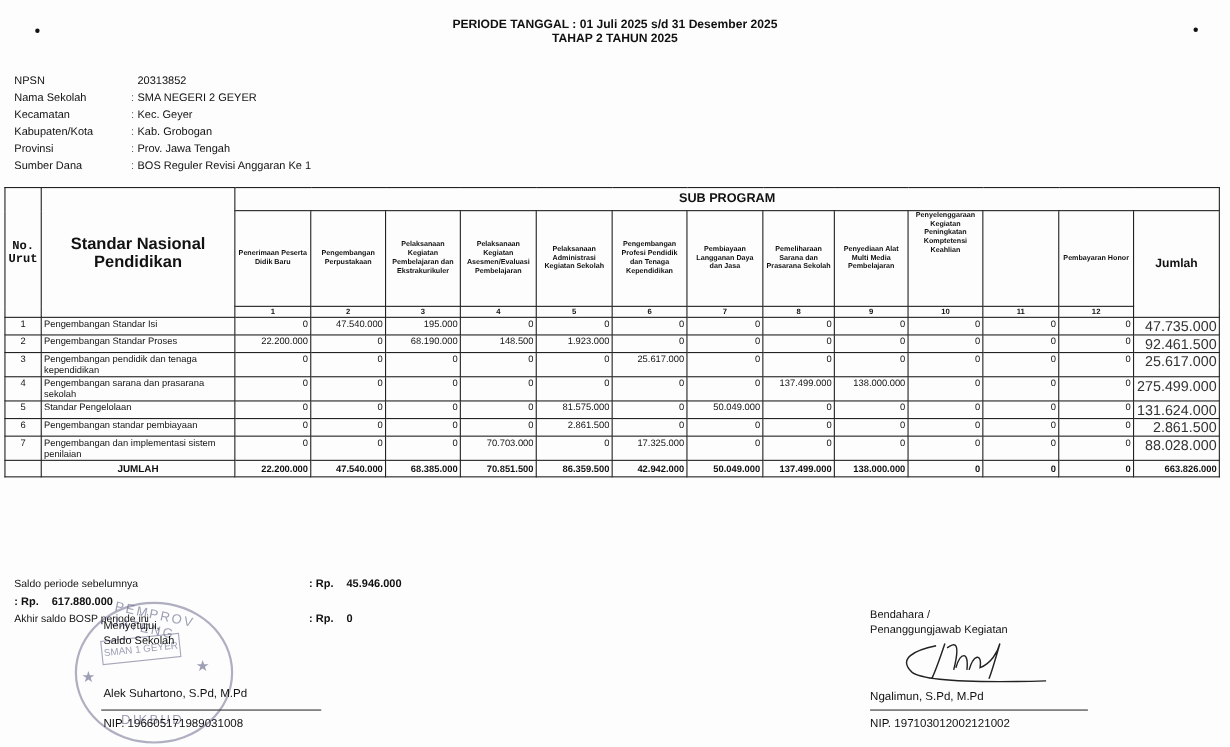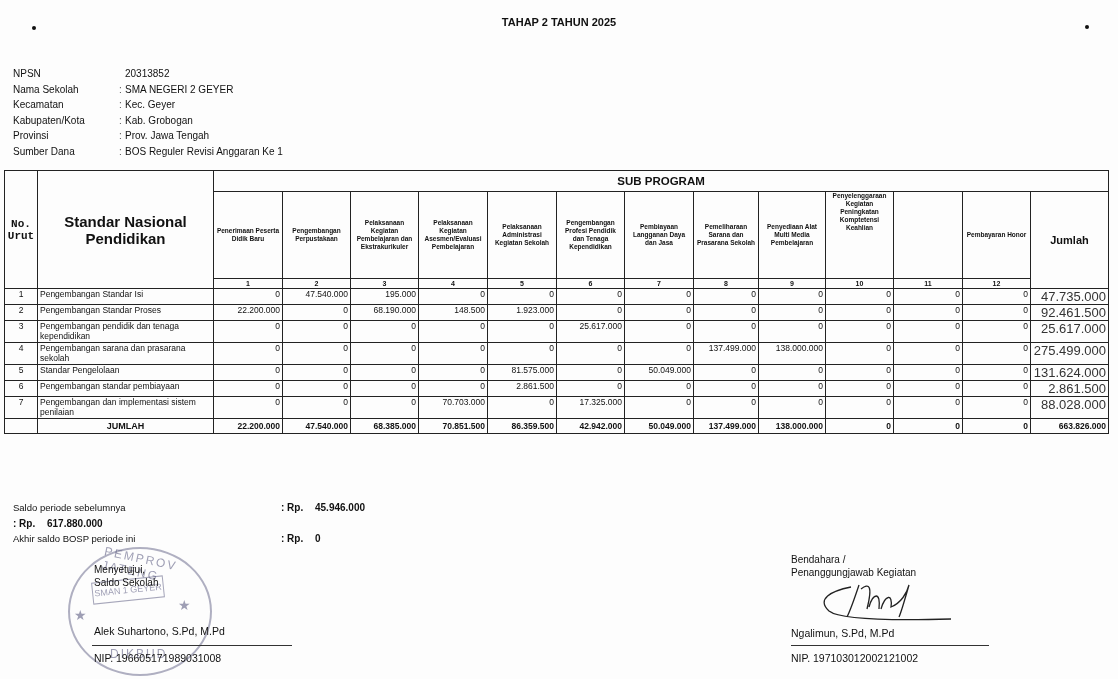--- a/index.html
+++ b/index.html
@@ -28,21 +28,21 @@
   .h-num { font-size:7px; text-align:center; height:9px; }
   .h-jml { font-size:11px; text-align:center; }
   td.no { text-align:center; vertical-align:top; font-size:8.5px; }
   td.name { vertical-align:top; font-size:8.5px; line-height:10px; }
   td.val { text-align:right; vertical-align:top; font-size:8.5px; }
   td.tot { text-align:right; vertical-align:top; font-size:13px; color:#333; }
   tr.r1 td { height:11px; }
   tr.r2 td { height:21px; }
   tr.sum td { height:14px; font-weight:bold; vertical-align:middle; }
   tr.sum td.sumlbl { text-align:center; font-size:9px; }
-  .summary { position:absolute; left:13px; top:500px; font-size:9.5px; }
+  .summary { position:absolute; left:13px; top:524px; font-size:9.5px; }
   .summary .row { display:flex; height:15.5px; line-height:15.5px; }
   .summary .lbl { width:268px; }
   .summary .rp { font-weight:bold; font-size:10px; }
   .summary .rp span.cur { display:inline-block; width:34px; }
   .sig { position:absolute; font-size:10px; }
   .sig .role { line-height:13px; }
   .sig .name { font-weight:normal; font-size:10.5px; }
   .sig .line { border-top:1px solid #333; }
   .sig .nip { font-size:10.5px; }
   .stamp {
@@ -53,20 +53,21 @@
   .stamp .txt { position:absolute; font-size:12px; color:rgba(80,80,120,0.55); letter-spacing:2px; }
   .stamp .star { position:absolute; font-size:14px; color:rgba(80,80,120,0.55); }
 </style>
 </head>
 <body>
 
 <div class="dot" style="left:32px;top:26px;"></div>
 <div class="dot" style="left:1085px;top:25px;"></div>
 
 <div class="title-block">
+  <div class="t2">PERIODE TANGGAL : 01 Juli 2025 s/d 31 Desember 2025</div>
   <div class="t2">TAHAP 2 TAHUN 2025</div>
 </div>
 
 <div class="info">
   <div class="row">
       <span class="lbl">NPSN</span>
       <span class="sep"></span>
       <span>20313852</span>
     </div>
   <div class="row">

